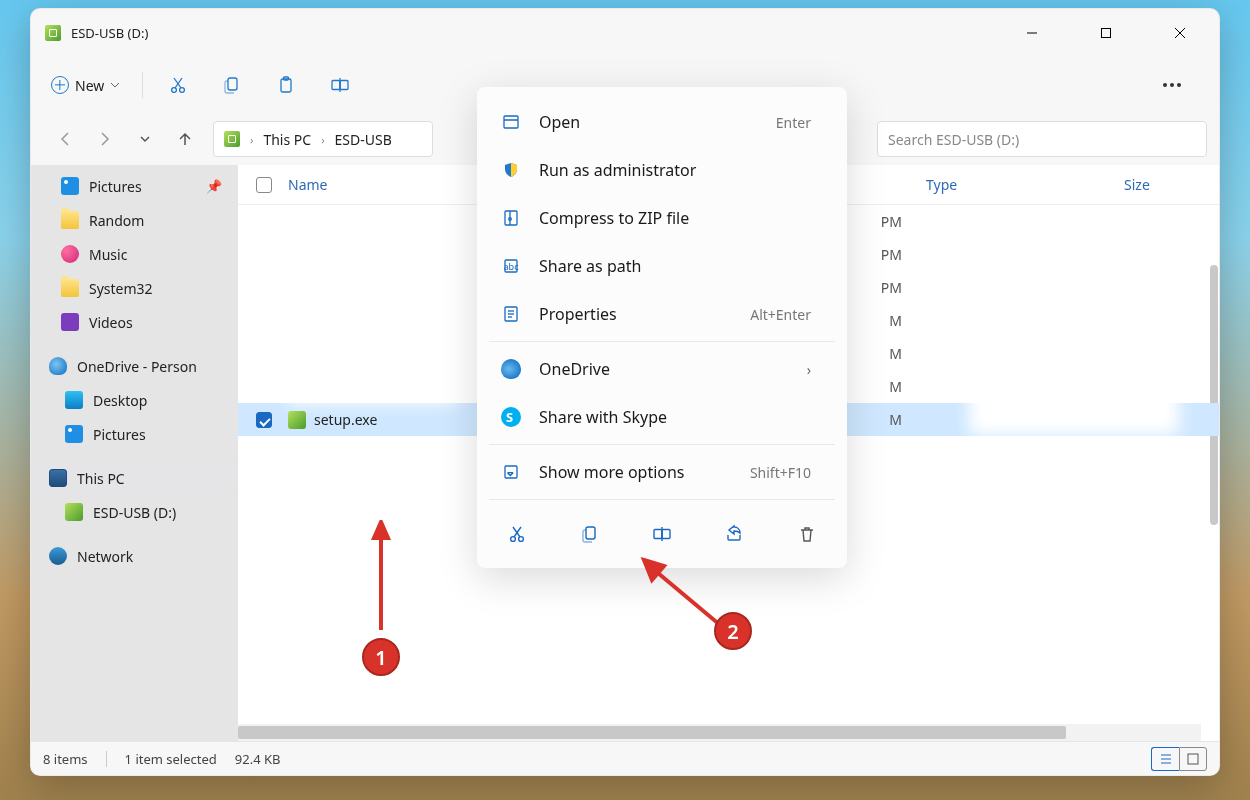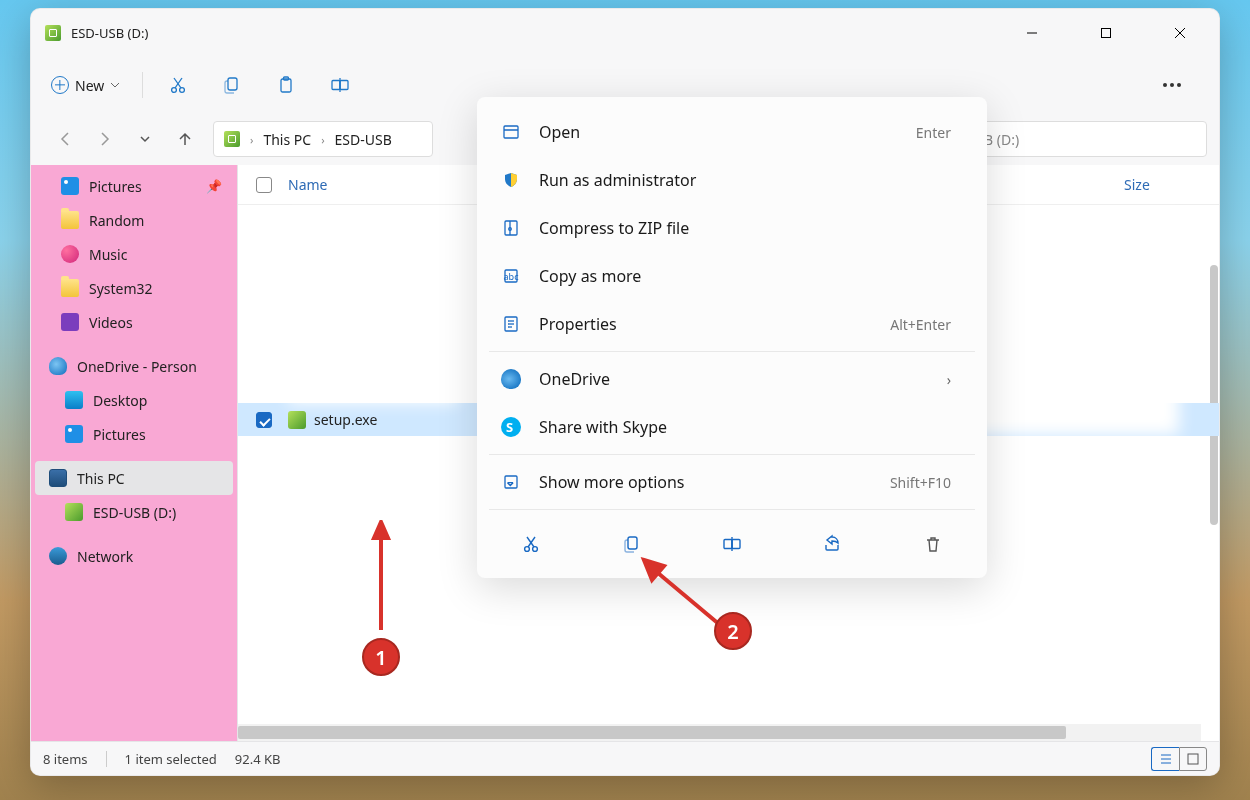--- a/index.html
+++ b/index.html
@@ -38,21 +38,21 @@
 
   .navrow{ height:52px; display:flex; align-items:center; gap:4px; padding:0 12px 0 16px;}
   .nav-arrow{width:36px;height:36px;display:flex;align-items:center;justify-content:center;}
   .nav-arrow svg{stroke:#555;fill:none;stroke-width:1.5;}
   .nav-arrow.dis svg{stroke:#999;}
   .breadcrumb{flex:0 0 auto;margin-left:6px;height:36px;background:#fff;border:1px solid #ddd;border-radius:4px;display:flex;align-items:center;padding:0 10px;gap:10px;font-size:14px;color:#222;width:220px;}
   .breadcrumb .bc-chev{color:#888;font-size:11px;}
   .search{flex:1;margin-left:440px;height:36px;background:#fff;border:1px solid #ddd;border-radius:4px;display:flex;align-items:center;padding:0 10px;font-size:14px;color:#888;}
 
   .body{flex:1;display:flex;overflow:hidden;}
-  .sidebar{width:206px;background:#f9a8d4;padding:4px 0 4px 0;overflow:hidden;}
+  .sidebar{width:206px;background:#e5e5e5;padding:4px 0 4px 0;overflow:hidden;}
   .side-item{display:flex;align-items:center;height:34px;padding:0 10px 0 26px;gap:10px;font-size:14px;color:#222;border-radius:4px;margin:0 4px;}
   .side-item.indent{padding-left:30px;gap:10px;}
   .side-item.sel{background:#e5e5e7;}
   .side-item .pin{margin-left:auto;color:#666;font-size:13px;}
   .side-ico{width:18px;height:18px;border-radius:3px;display:block;position:relative;}
   .ico-pic{background:#1f8fe6;}
   .ico-pic::after{content:"";position:absolute;left:3px;top:3px;width:4px;height:4px;background:#fff;border-radius:50%;}
   .ico-music{background:radial-gradient(circle at 30% 30%,#ff6fa0,#d1267a);border-radius:50%;}
   .ico-folder{background:linear-gradient(#ffe38a,#f3c43a);border-radius:2px;}
   .ico-folder::before{content:"";position:absolute;top:-3px;left:0;width:8px;height:4px;background:#ffe38a;border-radius:2px 2px 0 0;}
@@ -89,21 +89,21 @@
   .vscroll-track{position:absolute;right:1px;top:0;width:8px;height:260px;background:#c8c8c8;border-radius:4px;}
 
   .status{height:34px;display:flex;align-items:center;gap:18px;padding:0 12px;border-top:1px solid #e5e5e7;font-size:13px;color:#444;background:#f7f7f8;}
   .status .sep{width:1px;height:16px;background:#ccc;}
   .view-toggle{margin-left:auto;display:flex;}
   .vt-btn{width:28px;height:24px;border:1.3px solid #1969c3;display:flex;align-items:center;justify-content:center;}
   .vt-btn.active{background:transparent;}
   .vt-btn:first-child{border-right:none;border-radius:3px 0 0 3px;}
   .vt-btn:last-child{border-radius:0 3px 3px 0;border-color:#888;}
 
-  .ctx{position:absolute;left:446px;top:78px;width:510px;background:#fcfcfc;border-radius:8px;box-shadow:0 10px 40px rgba(0,0,0,.15);padding:10px 4px;margin-top:10px;}
+  .ctx{position:absolute;left:446px;top:78px;width:370px;background:#fcfcfc;border-radius:8px;box-shadow:0 10px 40px rgba(0,0,0,.15);padding:10px 4px;}
   .ctx-item{display:flex;align-items:center;height:46px;padding:0 28px 0 16px;gap:18px;font-size:16px;color:#1a1a1a;border-radius:6px;margin:2px 4px;}
   .ctx-item .kb{margin-left:auto;color:#777;font-size:14px;}
   .ctx-item .chev-r{margin-left:auto;color:#666;font-size:14px;}
   .ctx-ico{width:20px;height:20px;display:flex;align-items:center;justify-content:center;}
   .ctx-ico svg{stroke:#1969c3;fill:none;stroke-width:1.3;}
   .ctx-ico.shield{color:#1969c3;}
   .ctx-ico.cloud{background:radial-gradient(ellipse at 40% 50%,#69b9f0,#0364b8);border-radius:50% 50% 45% 45%;}
   .ctx-ico.skype{width:20px;height:20px;background:#00aff0;border-radius:50%;position:relative;}
   .ctx-ico.skype::after{content:"S";color:#fff;font-size:13px;position:absolute;left:5px;top:1px;font-weight:bold;}
   .ctx-div{height:1px;background:#e8e8e8;margin:4px 8px;}
@@ -384,21 +384,21 @@
         </span>
         <span>Compress to ZIP file</span>
       </div>
     <div class="ctx-item">
         <span class="ctx-ico">
           <svg width="18" height="18" viewBox="0 0 18 18">
             <rect x="3" y="3" width="12" height="12" rx="1"></rect>
             <text x="9" y="13" font-size="9" text-anchor="middle" fill="#1969c3" stroke="none">abc</text>
           </svg>
         </span>
-        <span>Copy as more</span>
+        <span>Share as path</span>
       </div>
     <div class="ctx-item">
         <span class="ctx-ico">
           <svg width="18" height="18" viewBox="0 0 18 18">
             <rect x="3" y="2" width="12" height="14" rx="1"></rect>
             <line x1="6" y1="6" x2="12" y2="6"></line>
             <line x1="6" y1="9" x2="12" y2="9"></line>
             <line x1="6" y1="12" x2="10" y2="12"></line>
           </svg>
         </span>

